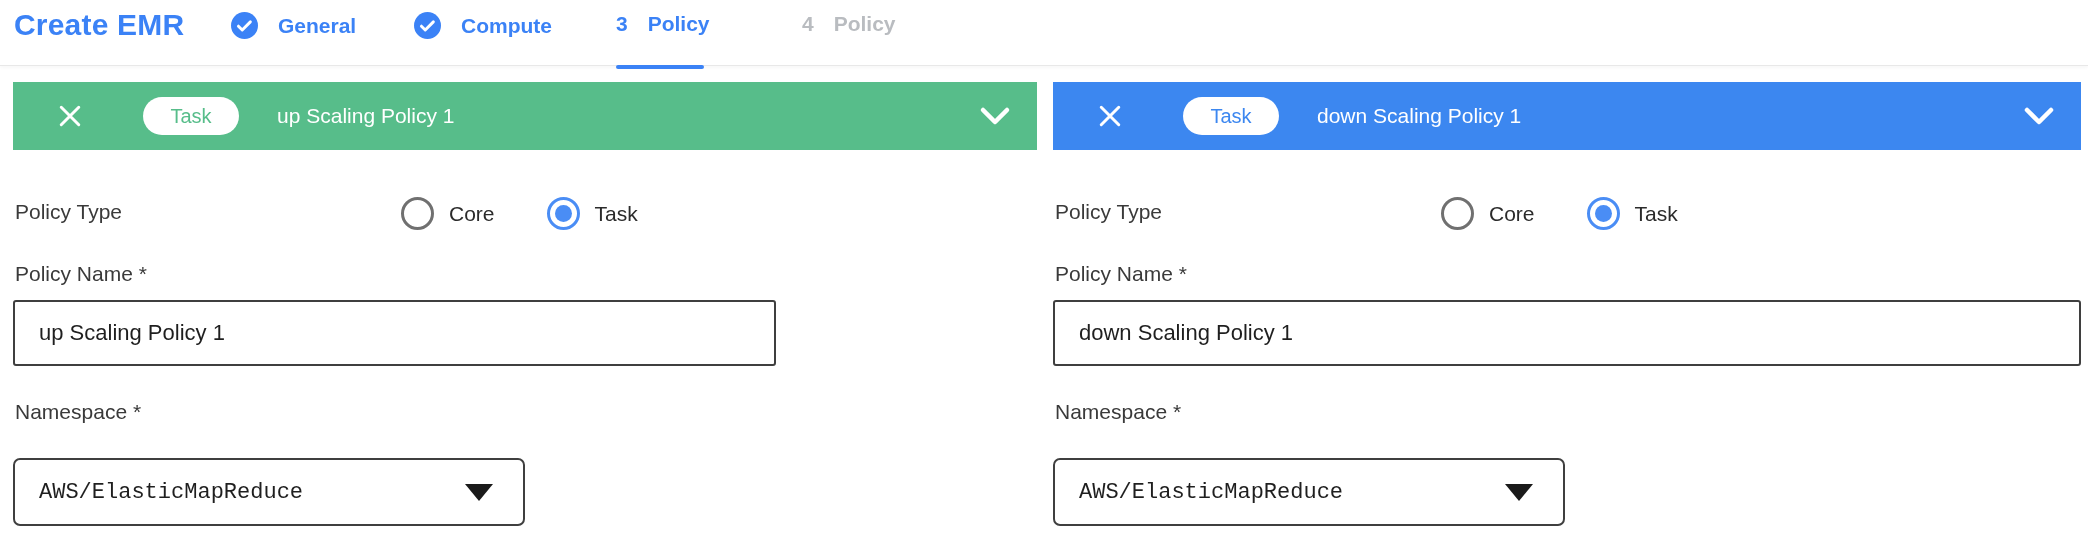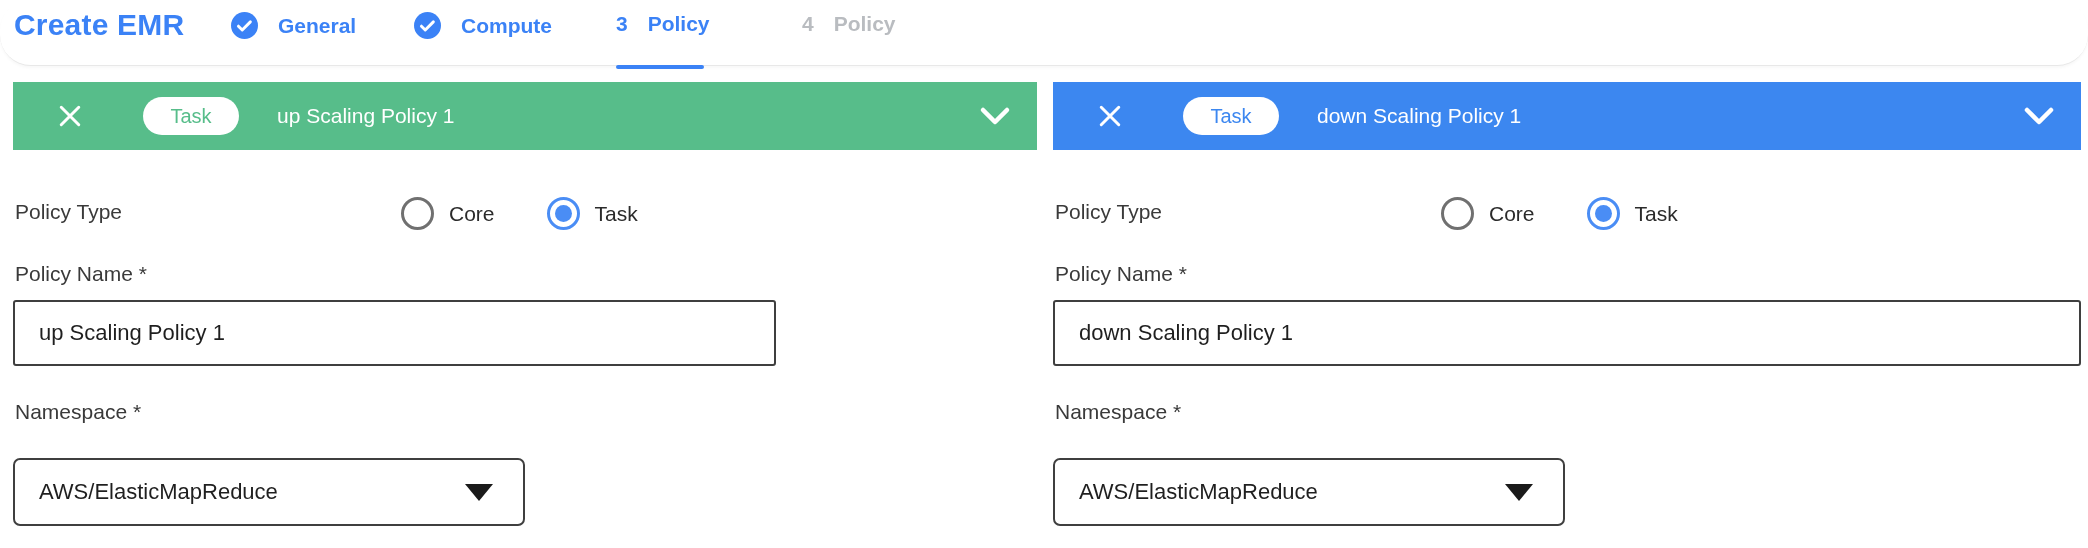--- a/index.html
+++ b/index.html
@@ -2,21 +2,21 @@
 <html><head>
 <meta charset="utf-8">
 <style>
   * { margin:0; padding:0; box-sizing:border-box; }
   html,body { background:#fff; }
   body { font-family:"Liberation Sans","DejaVu Sans",sans-serif; }
   .screen { position:relative; width:2088px; height:548px; background:#fff; overflow:hidden; }
 
   
   .app-header { position:absolute; left:0; top:0; width:100%; height:66px;
-    border-bottom:1px solid #e8e8e8; box-shadow:0 2px 3px rgba(0,0,0,0.03); background:#fff;border-radius:31px; }
+    border-bottom:1px solid #e8e8e8; box-shadow:0 2px 3px rgba(0,0,0,0.03); background:#fff; }
   .page-title { position:absolute; left:14px; top:8px; font-size:30px; font-weight:700; color:#3b82f6; letter-spacing:0.2px; }
   .step { position:absolute; top:12px; display:flex; align-items:center; gap:20px;
     font-size:21px; font-weight:600; color:#3b82f6; cursor:pointer; }
   .step .num { font-weight:600; }
   .step-general { left:231px; }
   .step-compute { left:414px; }
   .step-scaling { left:616px; }
   .step-review  { left:802px; color:#b9bcc0; }
   .step-icon { width:27px; height:27px; display:block; }
   .active-underline { position:absolute; left:616px; top:65px; width:88px; height:4px;
@@ -56,21 +56,21 @@
 
   .text-input { position:absolute; left:0; top:300px; height:66px;
     border:2px solid #3f3f3f; border-radius:3px; padding:0 20px 0 24px;
     font-size:22px; color:#1f1f1f; font-family:inherit; background:#fff; outline:none; }
   .panel-left  .text-input { width:763px; }
   .panel-right .text-input { width:1028px; }
 
   .dropdown { position:absolute; left:0; top:458px; width:512px; height:68px;
     border:2.5px solid #3f3f3f; border-radius:7px; background:#fff;
     display:flex; align-items:center; padding:0 30px 0 24px; cursor:pointer; }
-  .dropdown-value { font-size:22px; color:#1f1f1f; }
+  .dropdown-value { font-size:22px; color:#1f1f1f;font-family:Liberation Mono, monospace; }
   .dropdown-arrow { margin-left:auto; width:0; height:0;
     border-left:14px solid transparent; border-right:14px solid transparent;
     border-top:17px solid #1a1a1a; }
 </style>
 </head>
 <body>
 
 <div class="screen">
 
   <div class="app-header">

